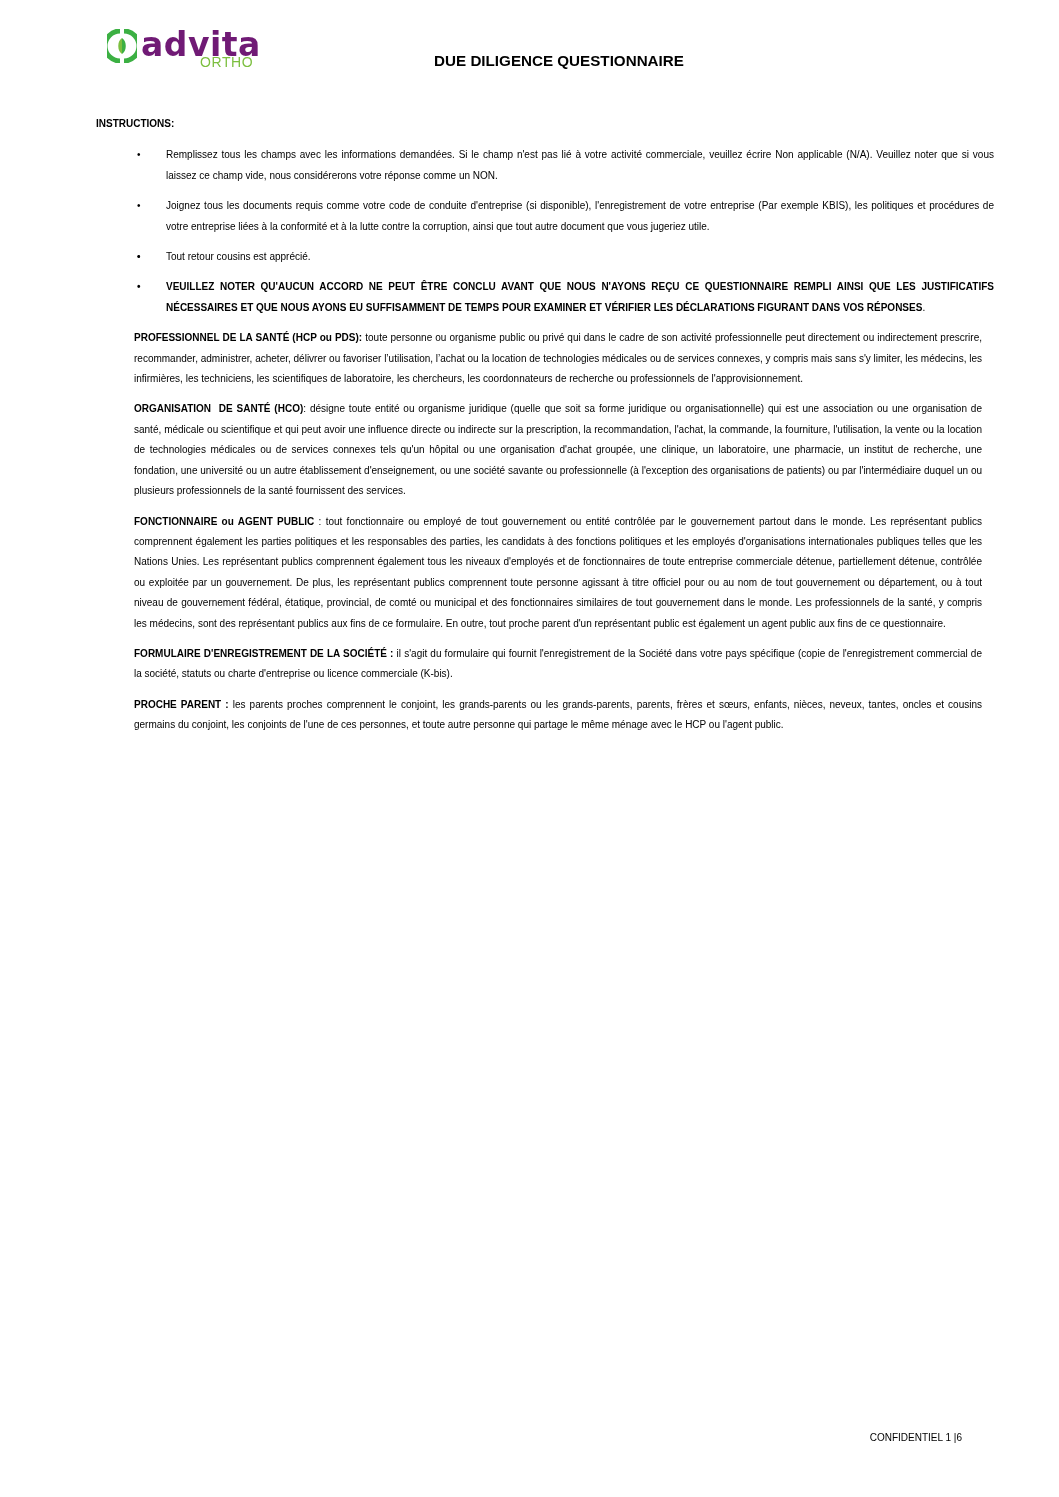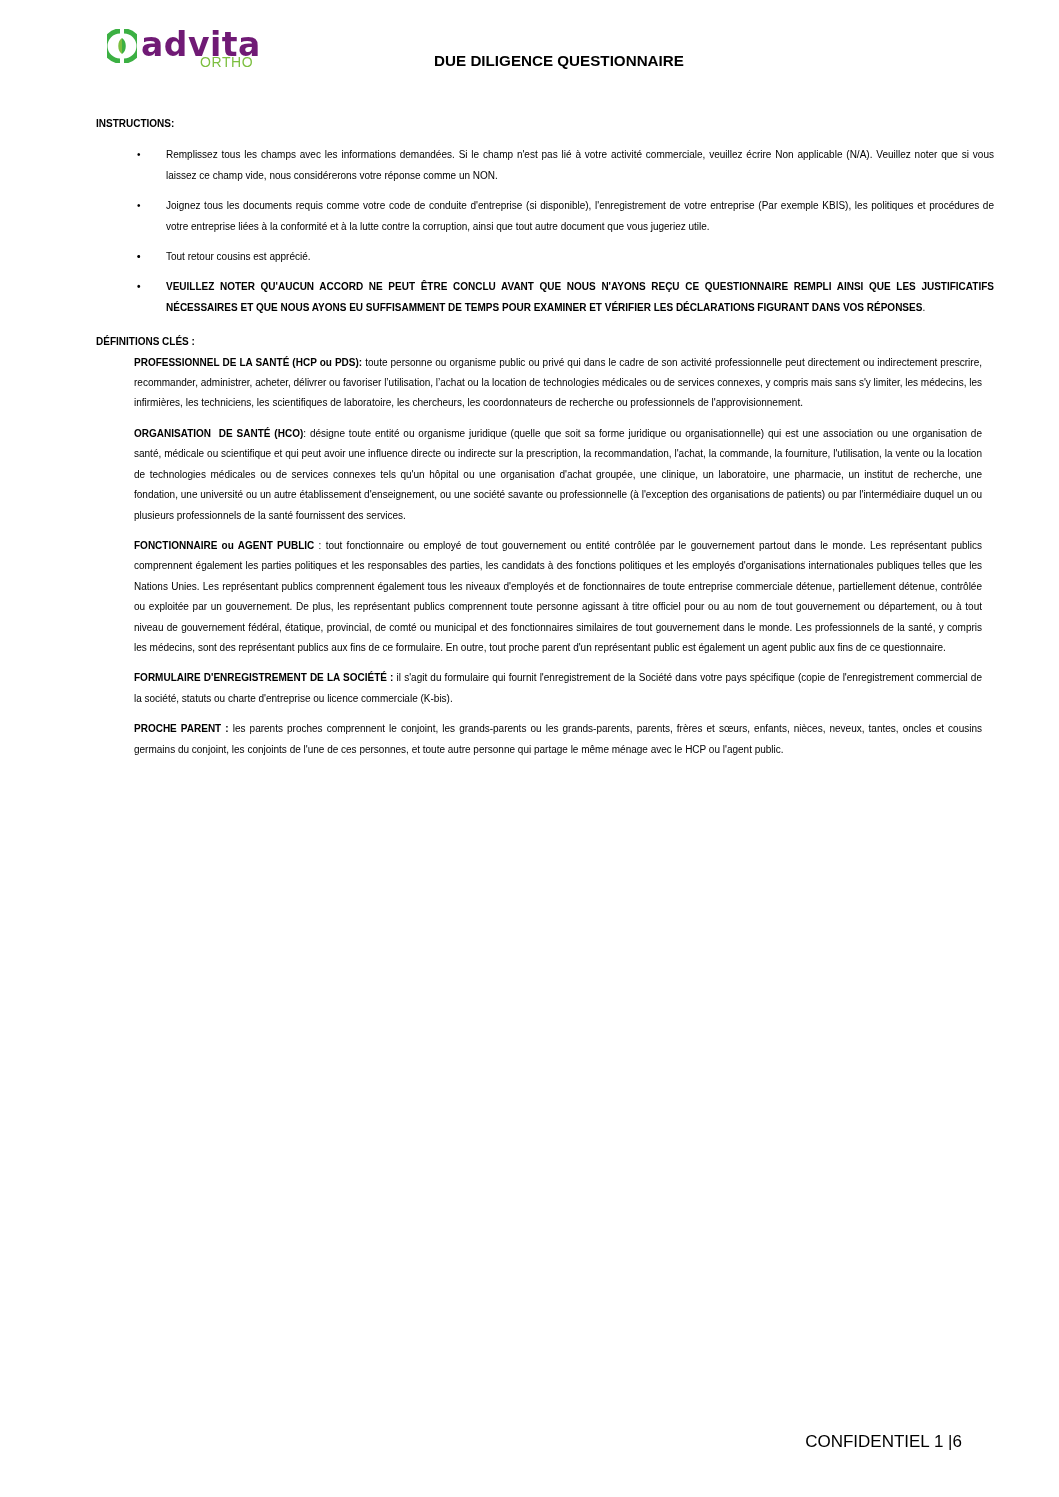--- a/index.html
+++ b/index.html
@@ -25,21 +25,21 @@
     ul.instructions li { position: relative; padding-left: 70px; margin-bottom: 10px;
                          text-align: justify; }
     ul.instructions li .bullet { position: absolute; left: 41px; top: 0; }
     ul.instructions li.bold-item { font-weight: bold; }
     ul.instructions li.bold-item .period { font-weight: normal; }
 
     .defs { margin: 14px 0 0 0; }
     .def { margin: 0 12px 10px 38px; text-align: justify; }
     .def .term { font-weight: bold; }
 
-    .footer { position: absolute; right: 97px; top: 1432px; font-size: 17px; }
+    .footer { position: absolute; right: 97px; top: 1432px; font-size: 10px; }
   </style>
 </head>
 <body>
 
 <div class="page">
 
   <div class="logo">
     <svg width="30" height="34" viewBox="0 0 30 34">
       <path d="M13 2 A15 15 0 0 0 13 32" fill="none" stroke="#3cb043" stroke-width="5"></path>
       <path d="M17 2 A15 15 0 0 1 17 32" fill="none" stroke="#3cb043" stroke-width="5"></path>
@@ -70,21 +70,20 @@
       <li>
         <span class="bullet">•</span>
         <span>Tout retour cousins est apprécié.</span>
       </li>
       <li class="bold-item">
         <span class="bullet">•</span>
         <span>VEUILLEZ NOTER QU'AUCUN ACCORD NE PEUT ÊTRE CONCLU AVANT QUE NOUS N'AYONS REÇU CE QUESTIONNAIRE REMPLI AINSI QUE LES JUSTIFICATIFS NÉCESSAIRES ET QUE NOUS AYONS EU SUFFISAMMENT DE TEMPS POUR EXAMINER ET VÉRIFIER LES DÉCLARATIONS FIGURANT DANS VOS RÉPONSES</span><span class="period">.</span>
       </li>
     </ul>
 
-    <div class="section-heading defs">DÉFINITIONS CLÉS :</div>
 
     <div class="def">
       <span class="term">PROFESSIONNEL DE LA SANTÉ (HCP ou PDS):</span><span> toute personne ou organisme public ou privé qui dans le cadre de son activité professionnelle peut directement ou indirectement prescrire, recommander, administrer, acheter, délivrer ou favoriser l’utilisation, l’achat ou la location de technologies médicales ou de services connexes, y compris mais sans s'y limiter, les médecins, les infirmières, les techniciens, les scientifiques de laboratoire, les chercheurs, les coordonnateurs de recherche ou professionnels de l'approvisionnement.</span>
     </div>
     <div class="def">
       <span class="term" style="white-space: pre;">ORGANISATION  DE SANTÉ (HCO)</span><span>: désigne toute entité ou organisme juridique (quelle que soit sa forme juridique ou organisationnelle) qui est une association ou une organisation de santé, médicale ou scientifique et qui peut avoir une influence directe ou indirecte sur la prescription, la recommandation, l'achat, la commande, la fourniture, l'utilisation, la vente ou la location de technologies médicales ou de services connexes tels qu'un hôpital ou une organisation d'achat groupée, une clinique, un laboratoire, une pharmacie, un institut de recherche, une fondation, une université ou un autre établissement d'enseignement, ou une société savante ou professionnelle (à l'exception des organisations de patients) ou par l'intermédiaire duquel un ou plusieurs professionnels de la santé fournissent des services.</span>
     </div>
     <div class="def">
       <span class="term">FONCTIONNAIRE ou AGENT PUBLIC</span><span> : tout fonctionnaire ou employé de tout gouvernement ou entité contrôlée par le gouvernement partout dans le monde. Les représentant publics comprennent également les parties politiques et les responsables des parties, les candidats à des fonctions politiques et les employés d'organisations internationales publiques telles que les Nations Unies. Les représentant publics comprennent également tous les niveaux d'employés et de fonctionnaires de toute entreprise commerciale détenue, partiellement détenue, contrôlée ou exploitée par un gouvernement. De plus, les représentant publics comprennent toute personne agissant à titre officiel pour ou au nom de tout gouvernement ou département, ou à tout niveau de gouvernement fédéral, étatique, provincial, de comté ou municipal et des fonctionnaires similaires de tout gouvernement dans le monde. Les professionnels de la santé, y compris les médecins, sont des représentant publics aux fins de ce formulaire. En outre, tout proche parent d'un représentant public est également un agent public aux fins de ce questionnaire.</span>
     </div>

